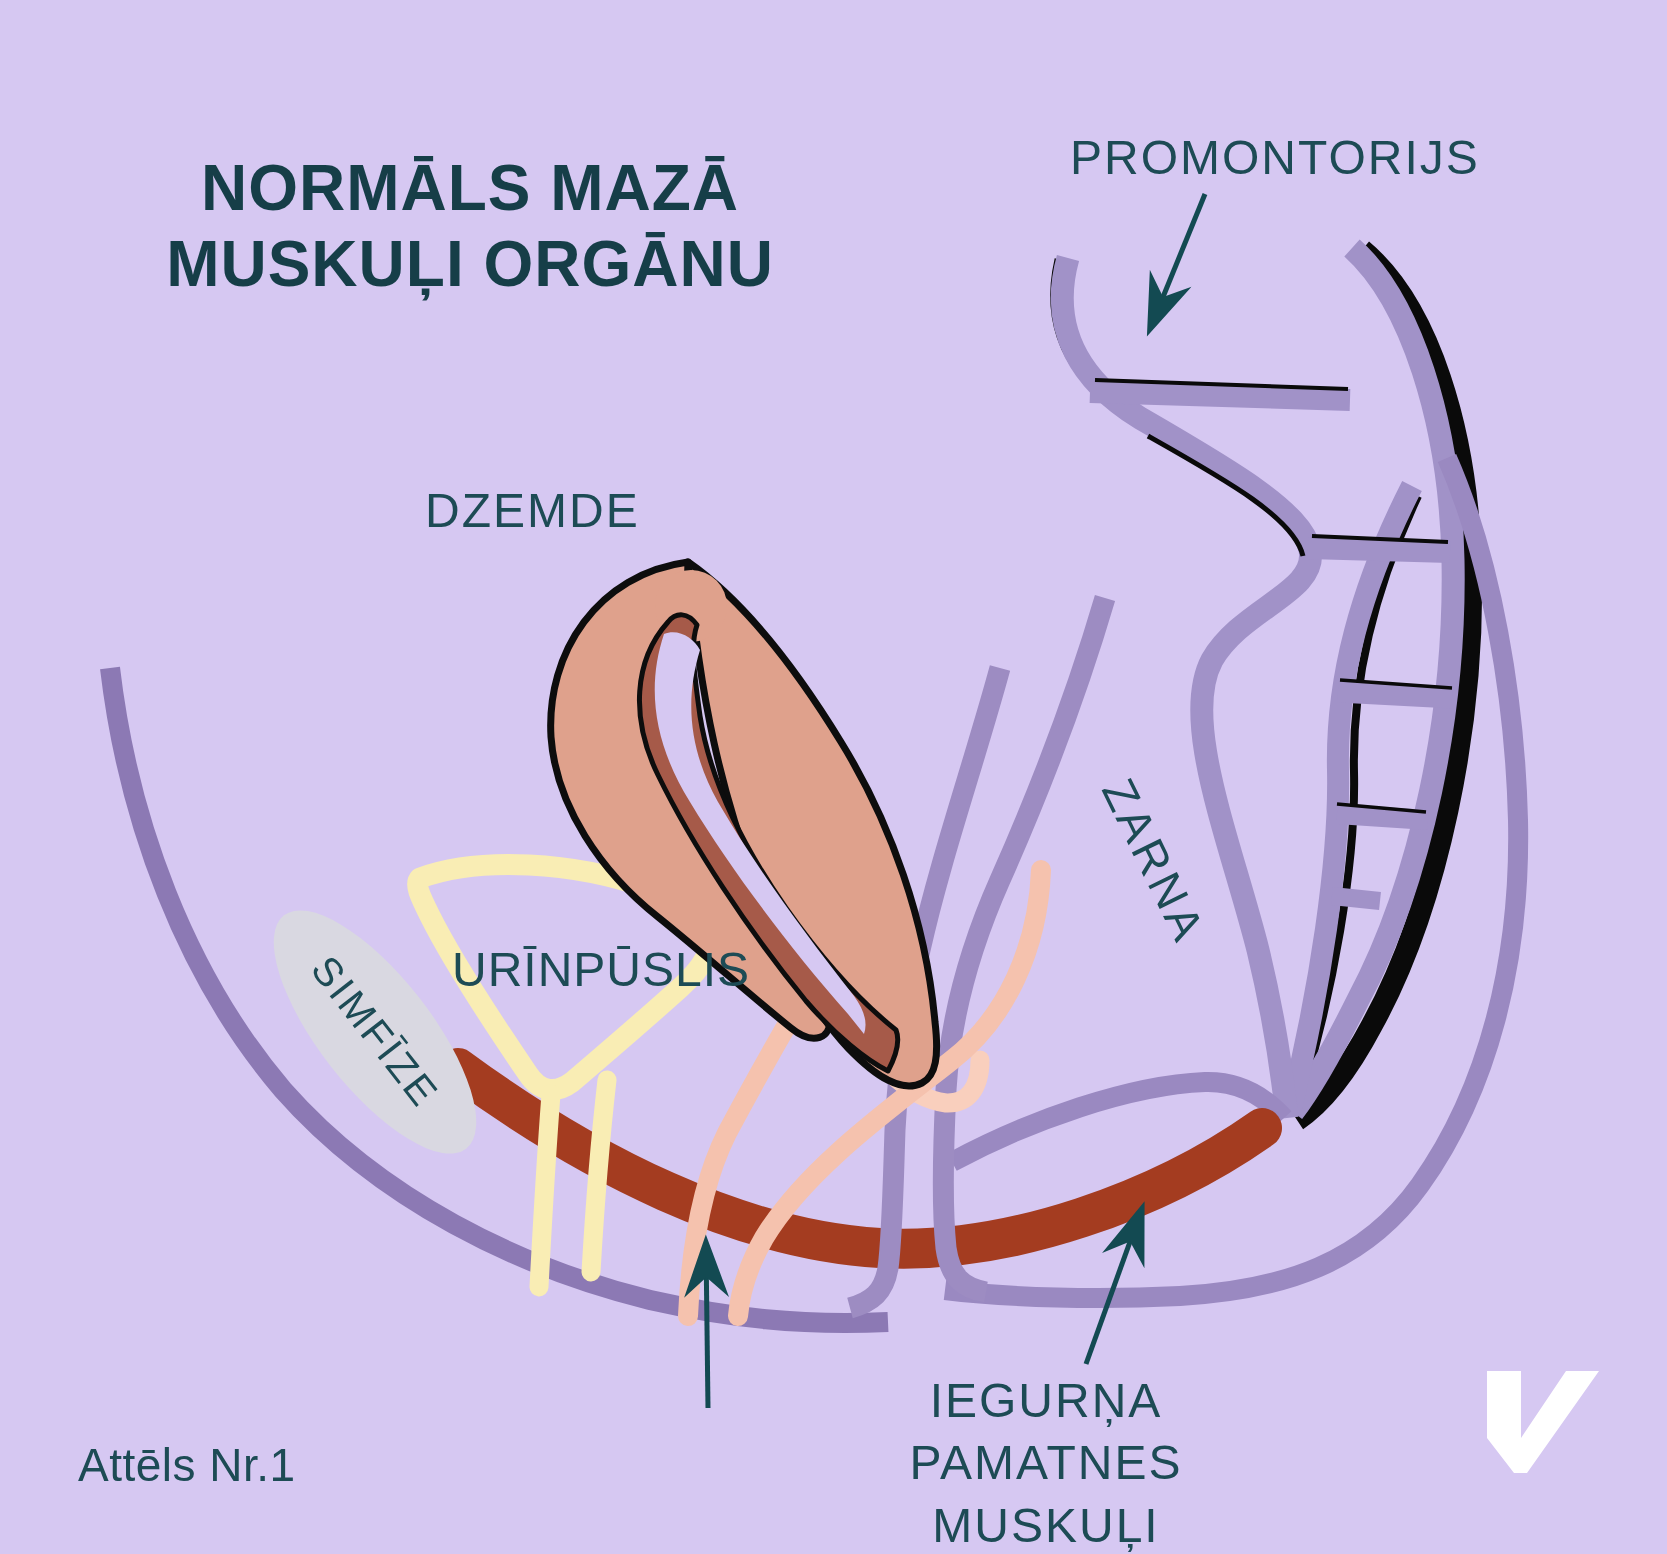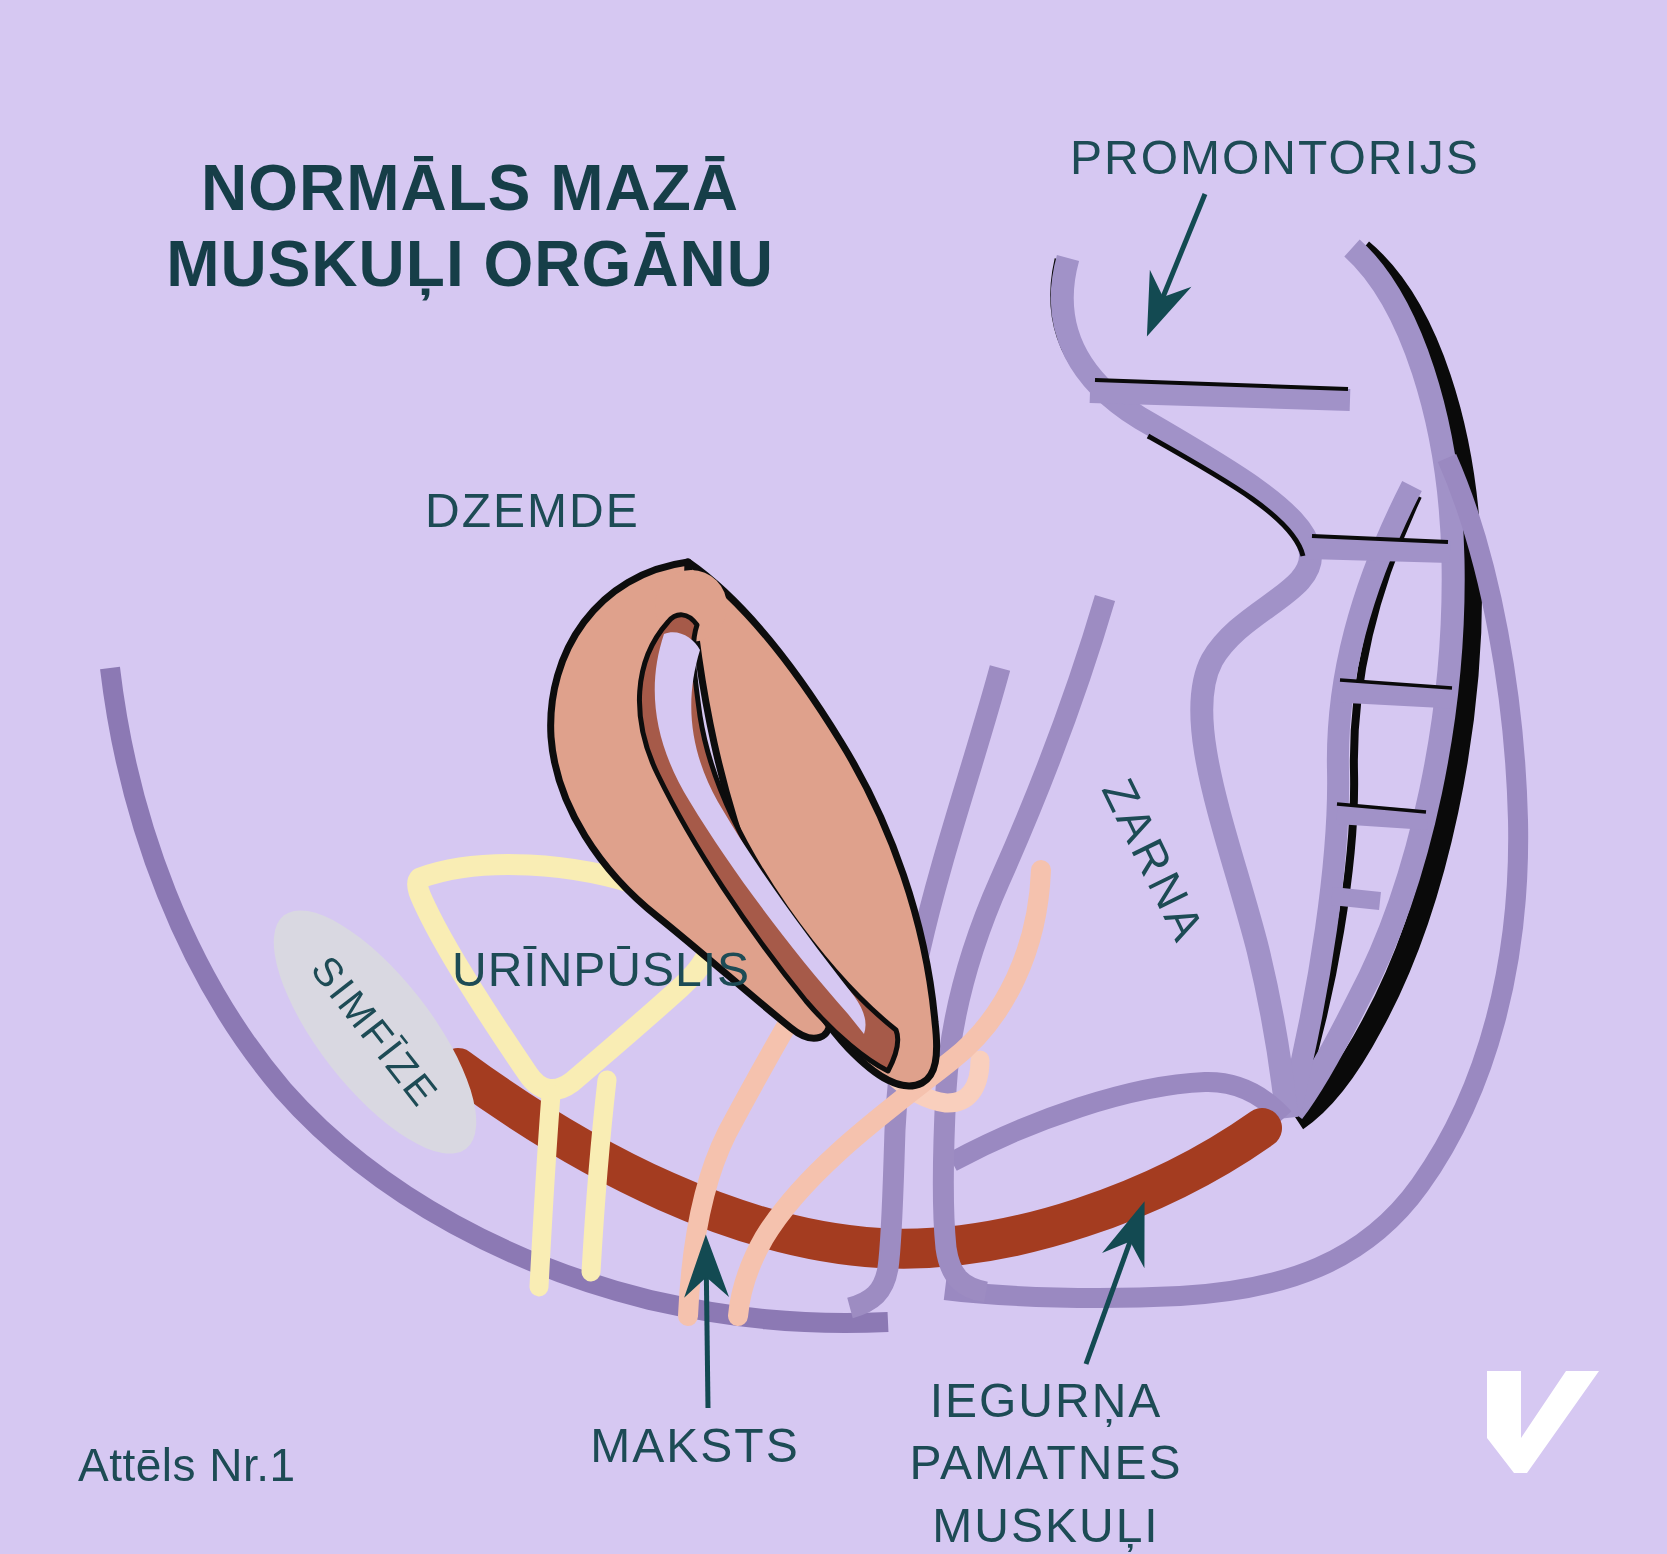--- a/index.html
+++ b/index.html
@@ -141,20 +141,19 @@
   <div class="title">
     <div>NORMĀLS MAZĀ</div>
     <div>MUSKUĻI ORGĀNU</div>
   </div>
 
   <div class="lbl lbl-promontorijs">PROMONTORIJS</div>
   <div class="lbl lbl-dzemde">DZEMDE</div>
   <div class="lbl lbl-zarna">ZARNA</div>
   <div class="lbl lbl-simfize">SIMFĪZE</div>
   <div class="lbl lbl-urinpuslis">URĪNPŪSLIS</div>
-  <div class="lbl lbl-maksts">MAKSTS</div>
   <div class="lbl lbl-muskuli">
     <div>IEGURŅA PAMATNES</div>
     <div>MUSKUĻI</div>
   </div>
   <div class="lbl lbl-attels">Attēls Nr.1</div>
 
 </div>
 
 </body></html>

